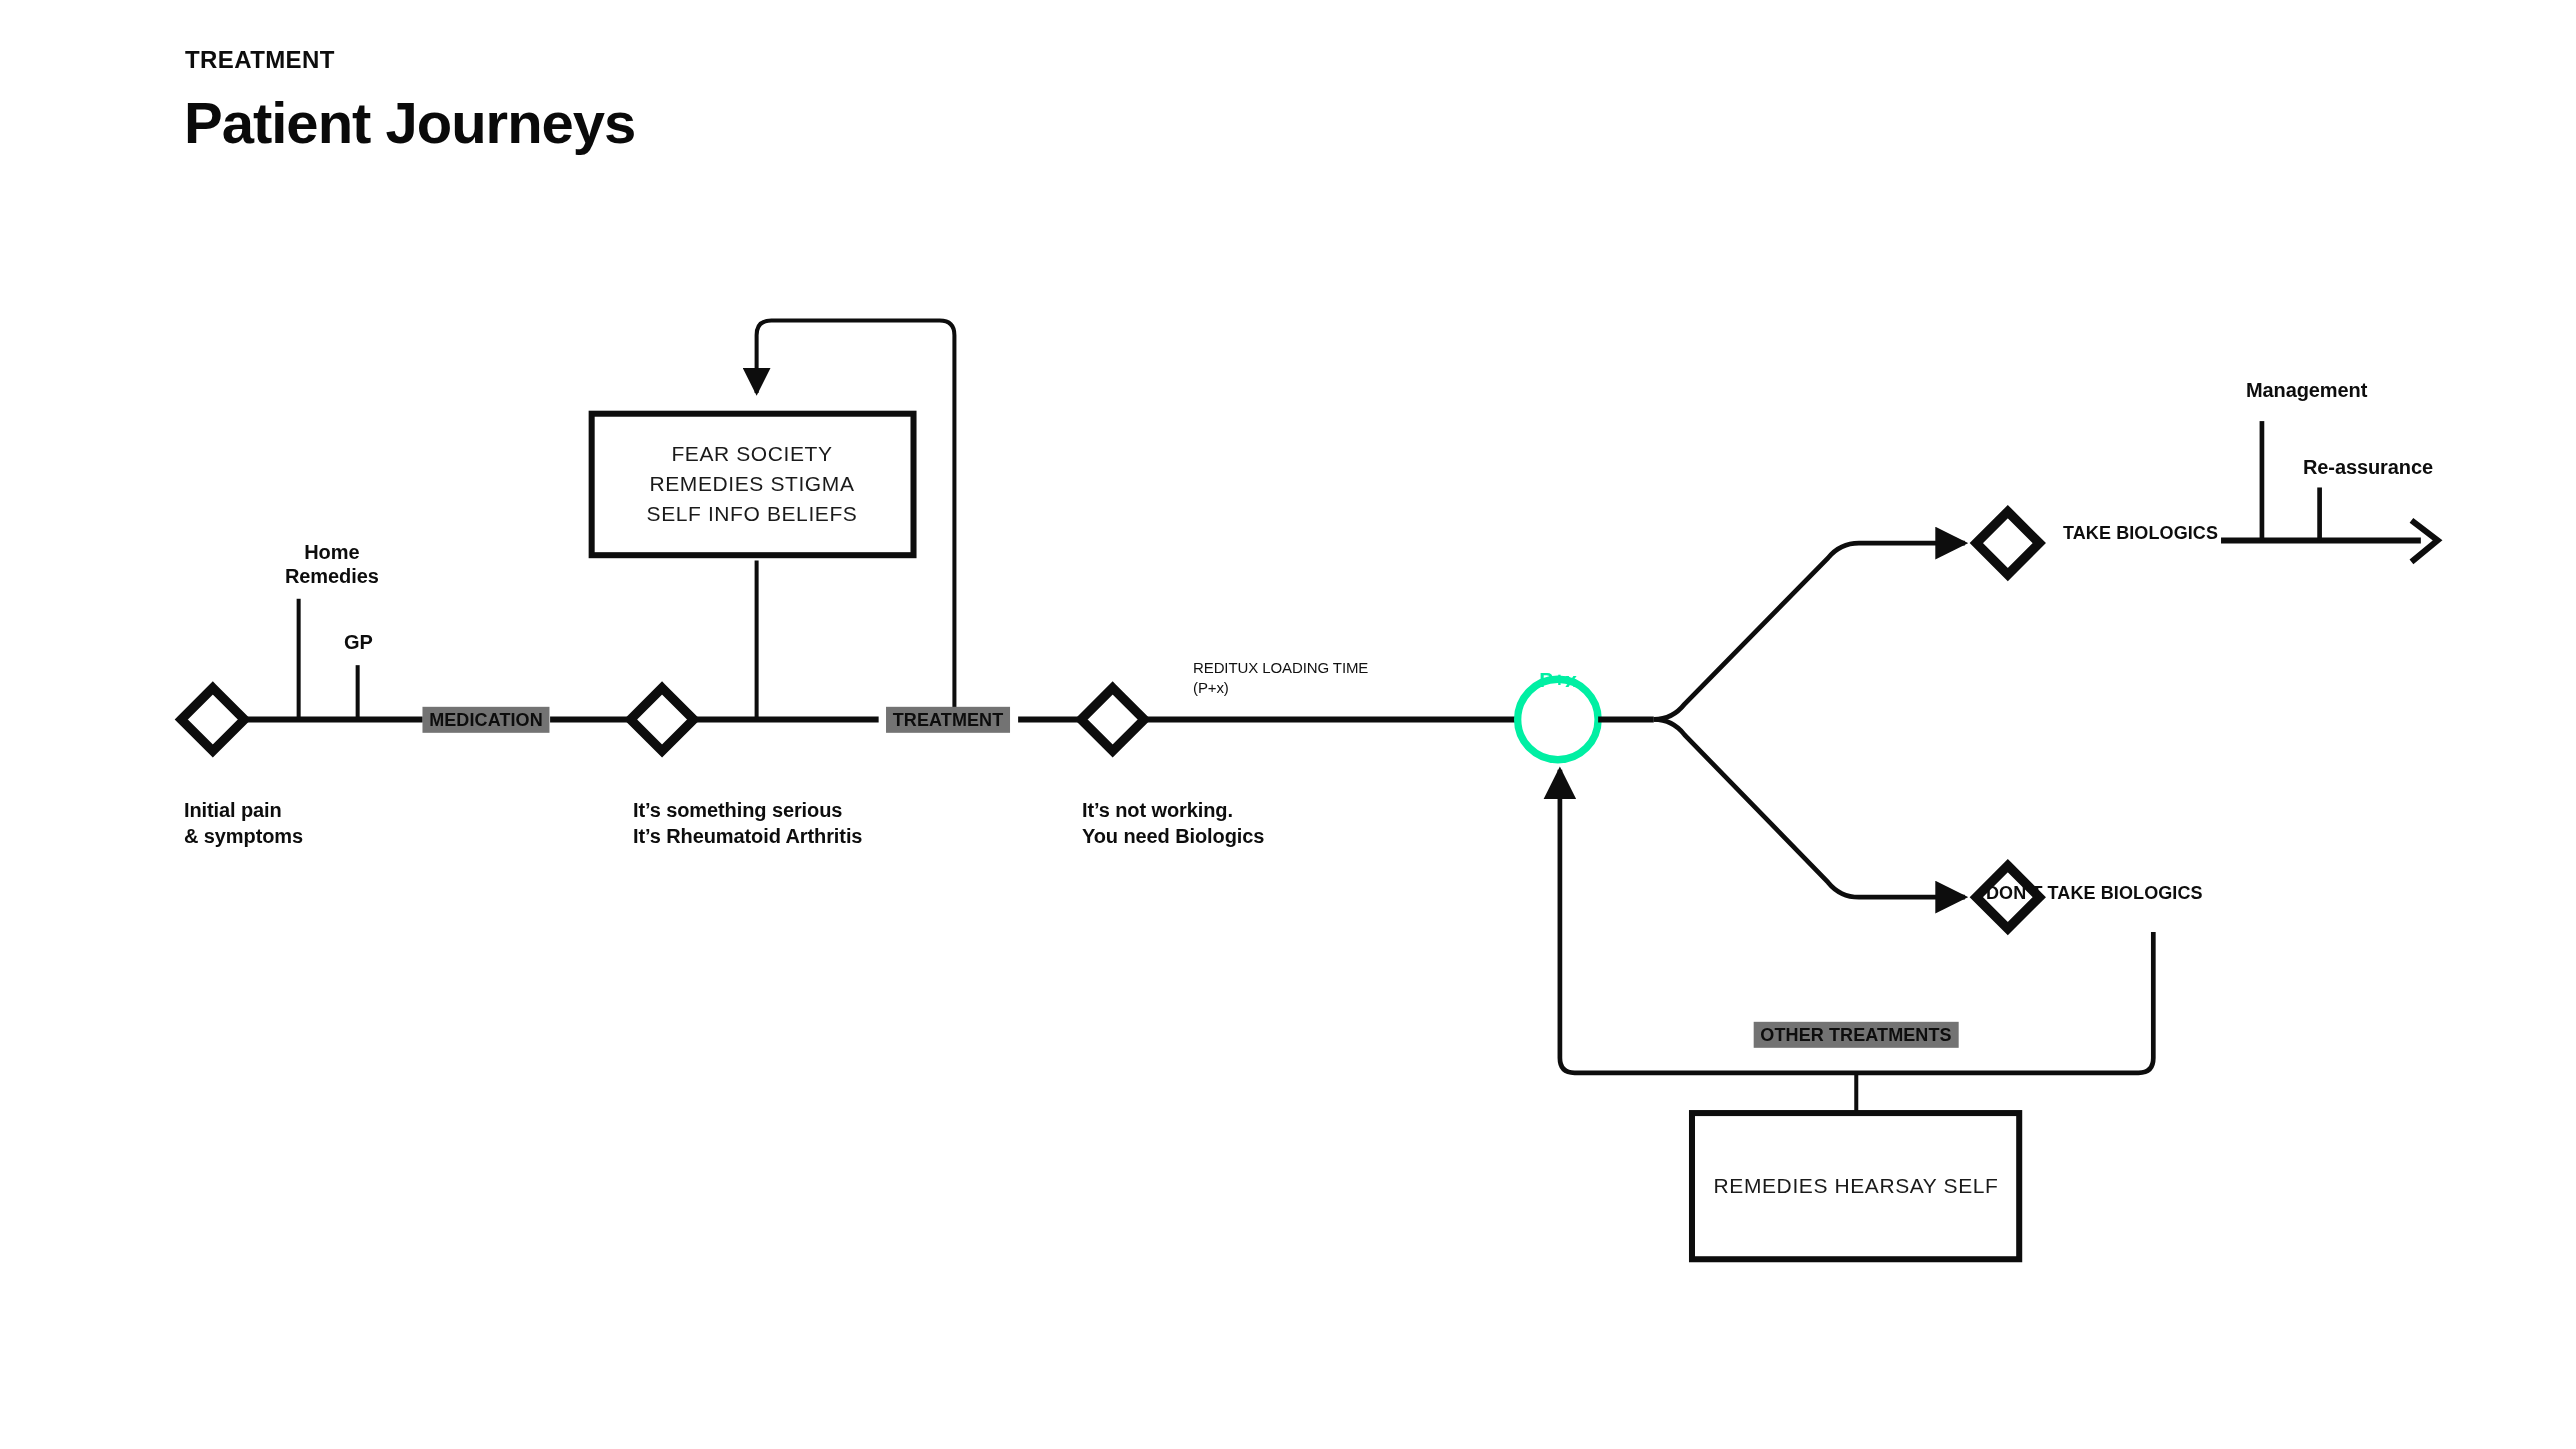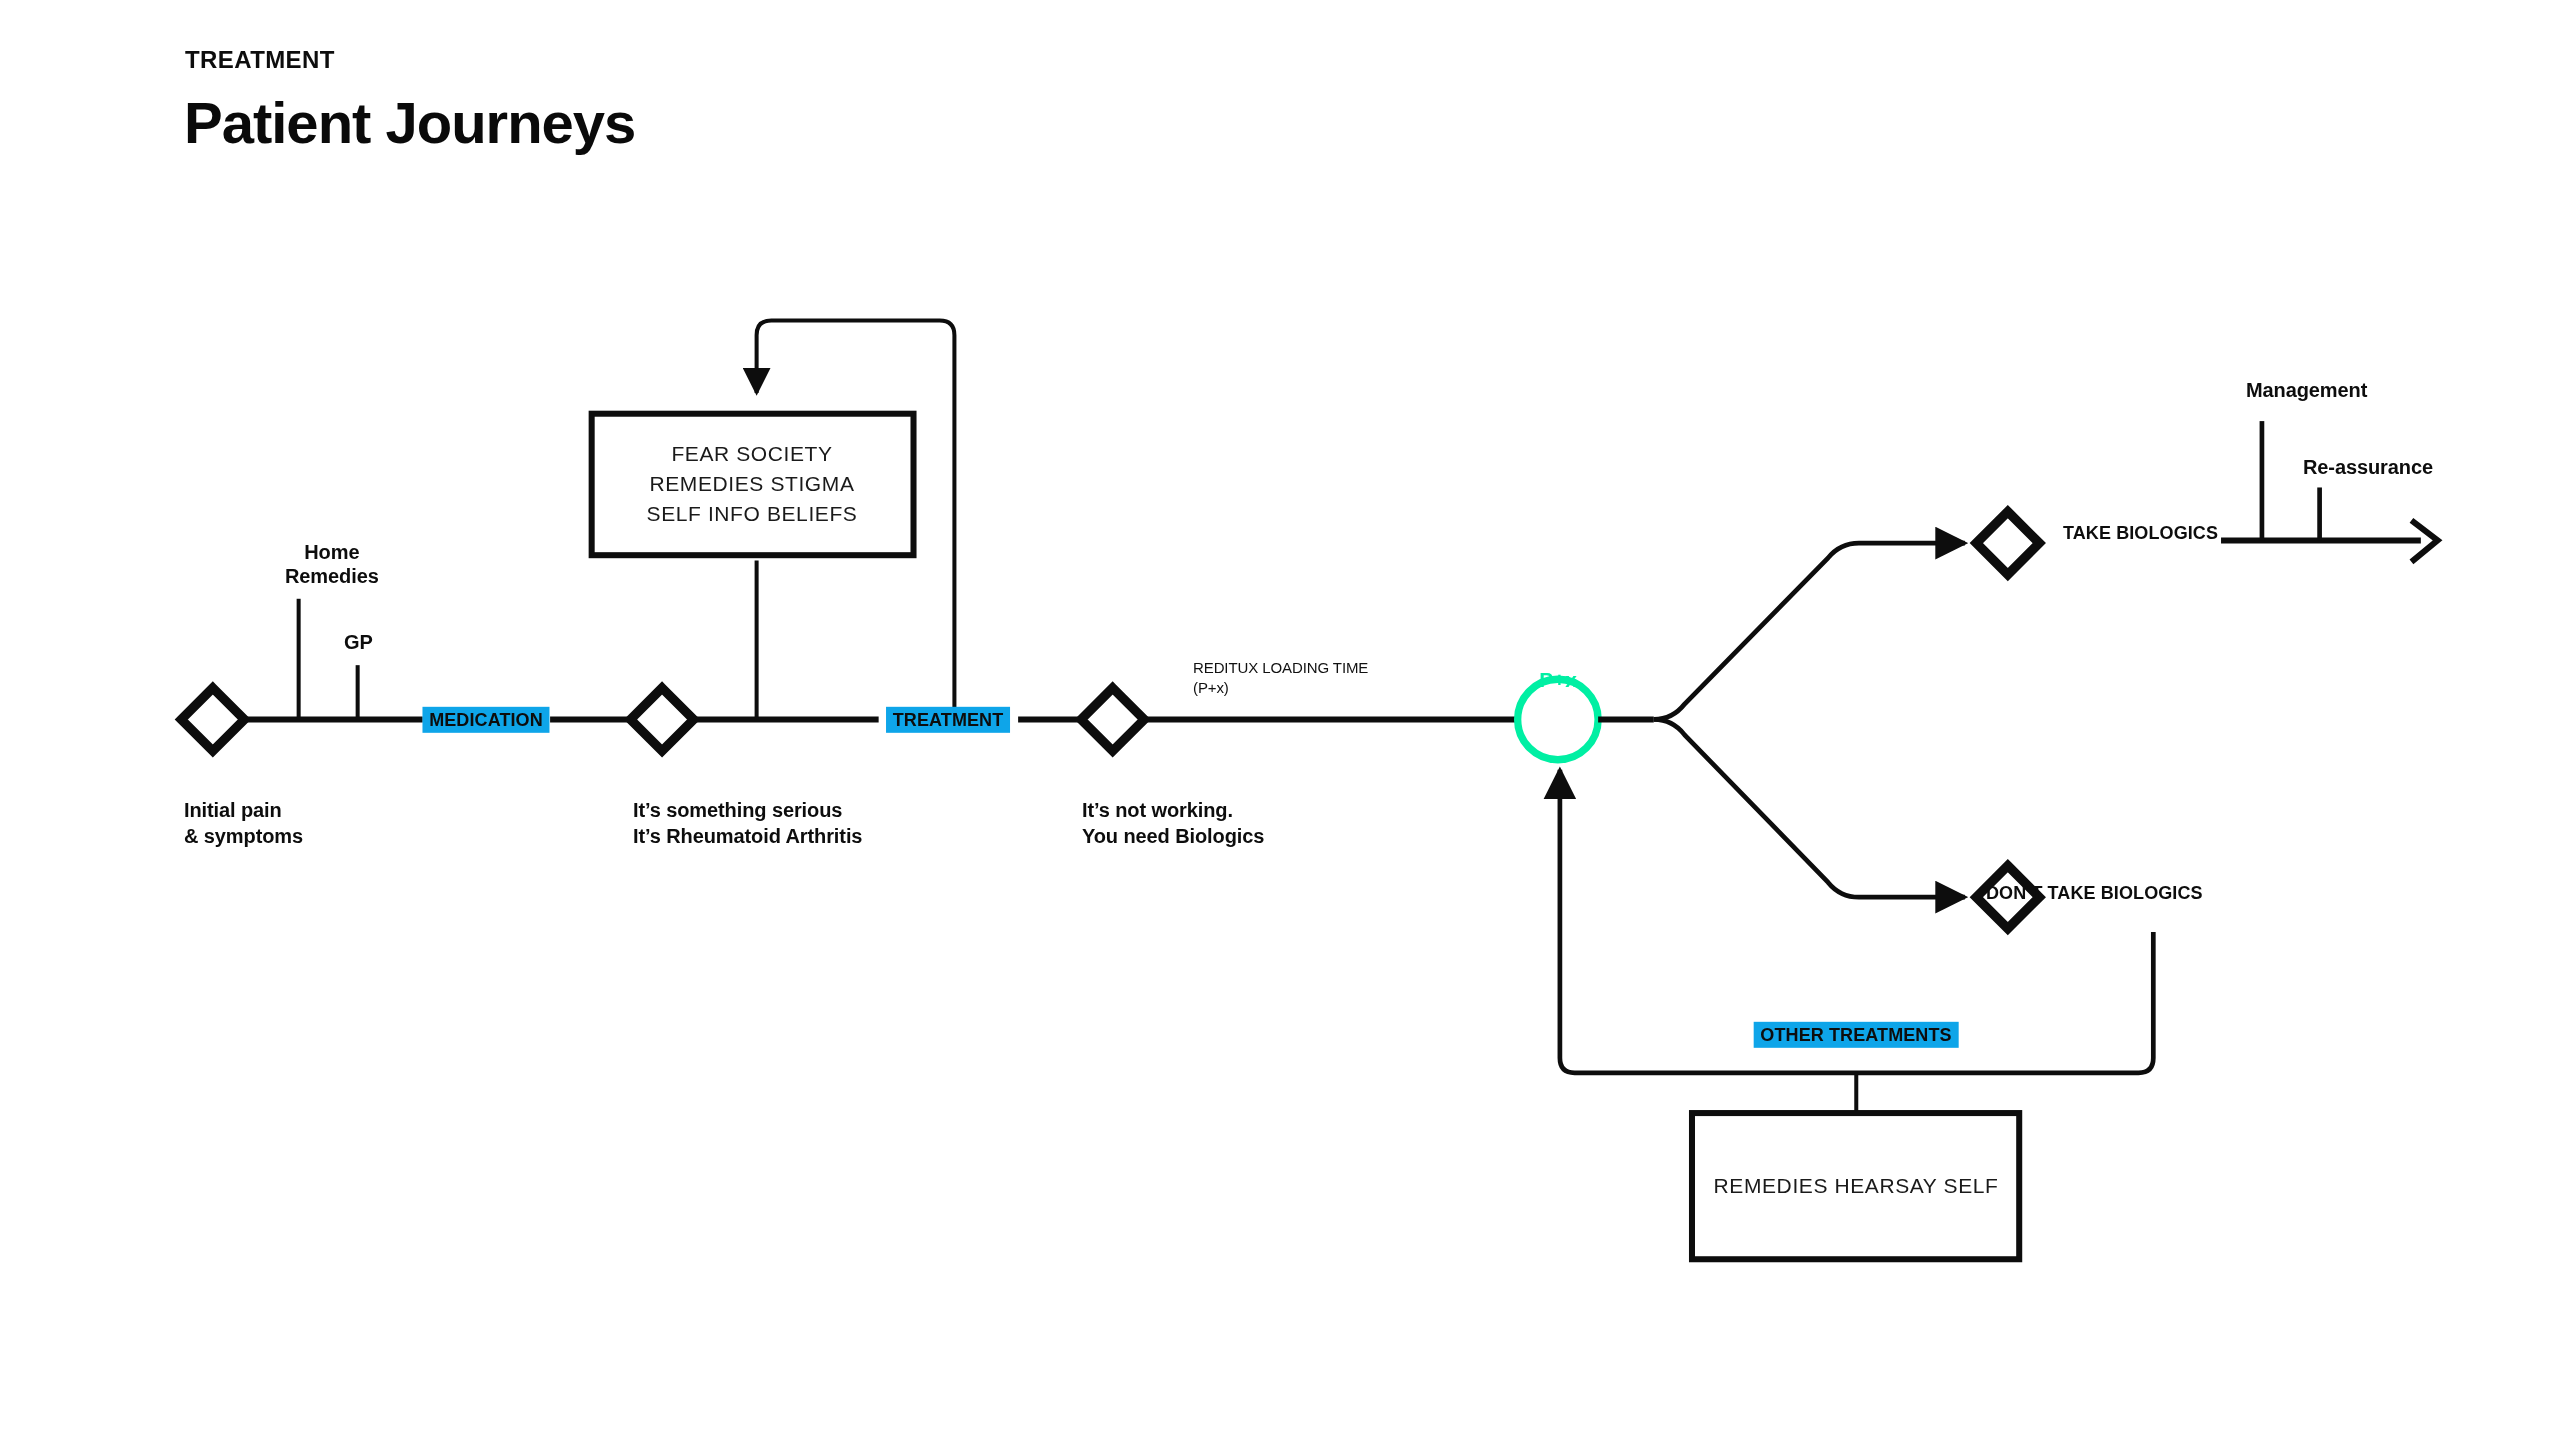--- a/index.html
+++ b/index.html
@@ -45,21 +45,21 @@
   .lbl {
     position: absolute;
     white-space: pre;
     color: #0d0d0d;
   }
   
   .stage-cap {
     font-size: 18px;
     font-weight: 700;
     letter-spacing: 0.1px;
-    background: #0ea5e9;
+    background: #737373;
     padding: 2.7px 6.7px;
     transform: translate(-50%, -50%);
   }
   
   .node-cap {
     font-size: 20px;
     font-weight: 700;
     line-height: 1.32;
     letter-spacing: -0.1px;
   }

